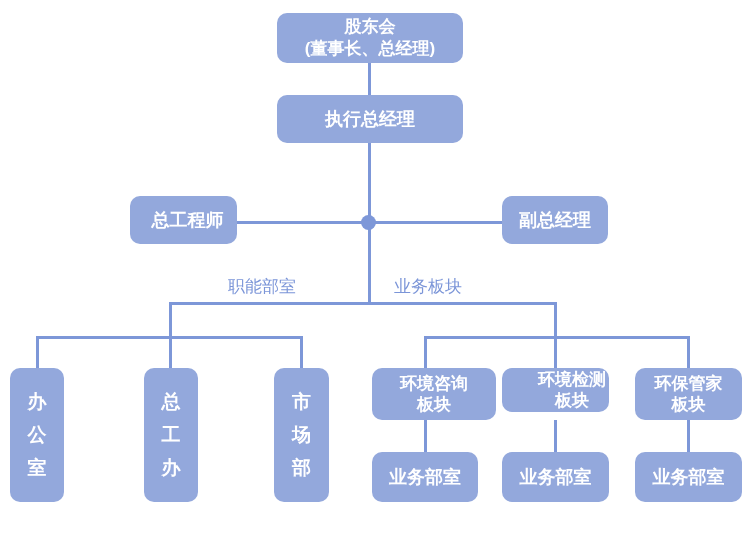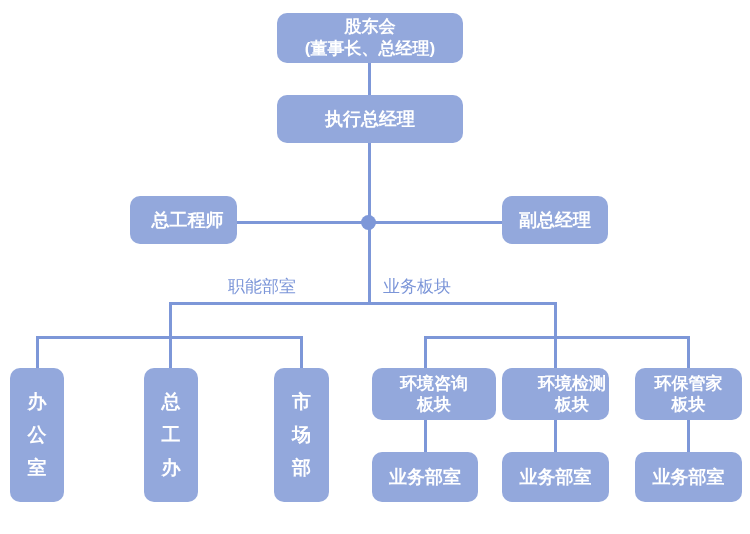--- a/index.html
+++ b/index.html
@@ -75,21 +75,21 @@
   <div class="line" style="left:554px; top:302px; width:3px; height:66px;"></div>
   <div class="line" style="left:424px; top:336px; width:265px; height:3px;"></div>
   <div class="line" style="left:424px; top:336px; width:3px; height:32px;"></div>
   <div class="line" style="left:687px; top:336px; width:3px; height:32px;"></div>
 
   <div class="line" style="left:424px; top:420px; width:3px; height:32px;"></div>
   <div class="line" style="left:554px; top:420px; width:3px; height:32px;"></div>
   <div class="line" style="left:687px; top:420px; width:3px; height:32px;"></div>
 
   <div class="branch-label" style="left:192px; top:276px; width:140px;">职能部室</div>
-  <div class="branch-label" style="left:347px; top:276px; width:140px;">业务板块</div>
+  <div class="branch-label" style="left:358px; top:276px; width:140px;">业务板块</div>
 
   <div class="box" style="left:277px; top:13px; width:186px; height:50px;">
     <div class="ln">股东会</div>
     <div class="ln">(董事长、总经理)</div>
   </div>
 
   <div class="box single" style="left:277px; top:95px; width:186px; height:48px;">执行总经理</div>
 
   <div class="box single" style="left:130px; top:196px; width:107px; height:48px;padding-left:8px;">总工程师</div>
 
@@ -112,21 +112,21 @@
     <span class="ch">场</span>
     <span class="ch">部</span>
   </div>
 
   <div class="box two-line" style="left:372px; top:368px; width:124px; height:52px;">
     <div class="ln">环境咨询</div>
     <div class="ln">板块</div>
   </div>
   <div class="box single" style="left:372px; top:452px; width:106px; height:50px;">业务部室</div>
 
-  <div class="box two-line" style="left:502px; top:368px; width:107px; height:52px;padding-left:33px;">
+  <div class="box two-line" style="left:502px; top:368px; width:107px; height:44px;padding-left:33px;">
     <div class="ln">环境检测</div>
     <div class="ln">板块</div>
   </div>
   <div class="box single" style="left:502px; top:452px; width:107px; height:50px;">业务部室</div>
 
   <div class="box two-line" style="left:635px; top:368px; width:107px; height:52px;">
     <div class="ln">环保管家</div>
     <div class="ln">板块</div>
   </div>
   <div class="box single" style="left:635px; top:452px; width:107px; height:50px;">业务部室</div>

